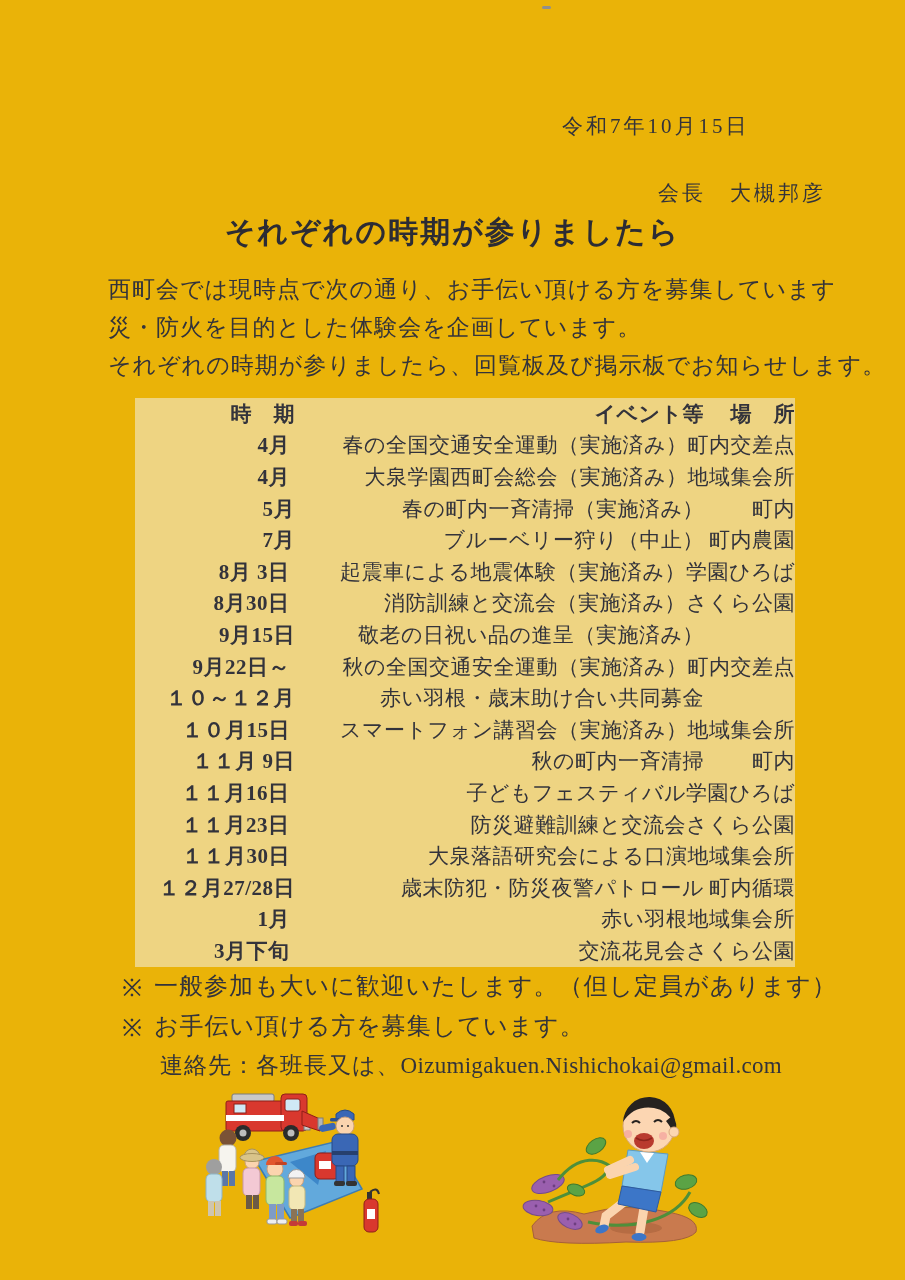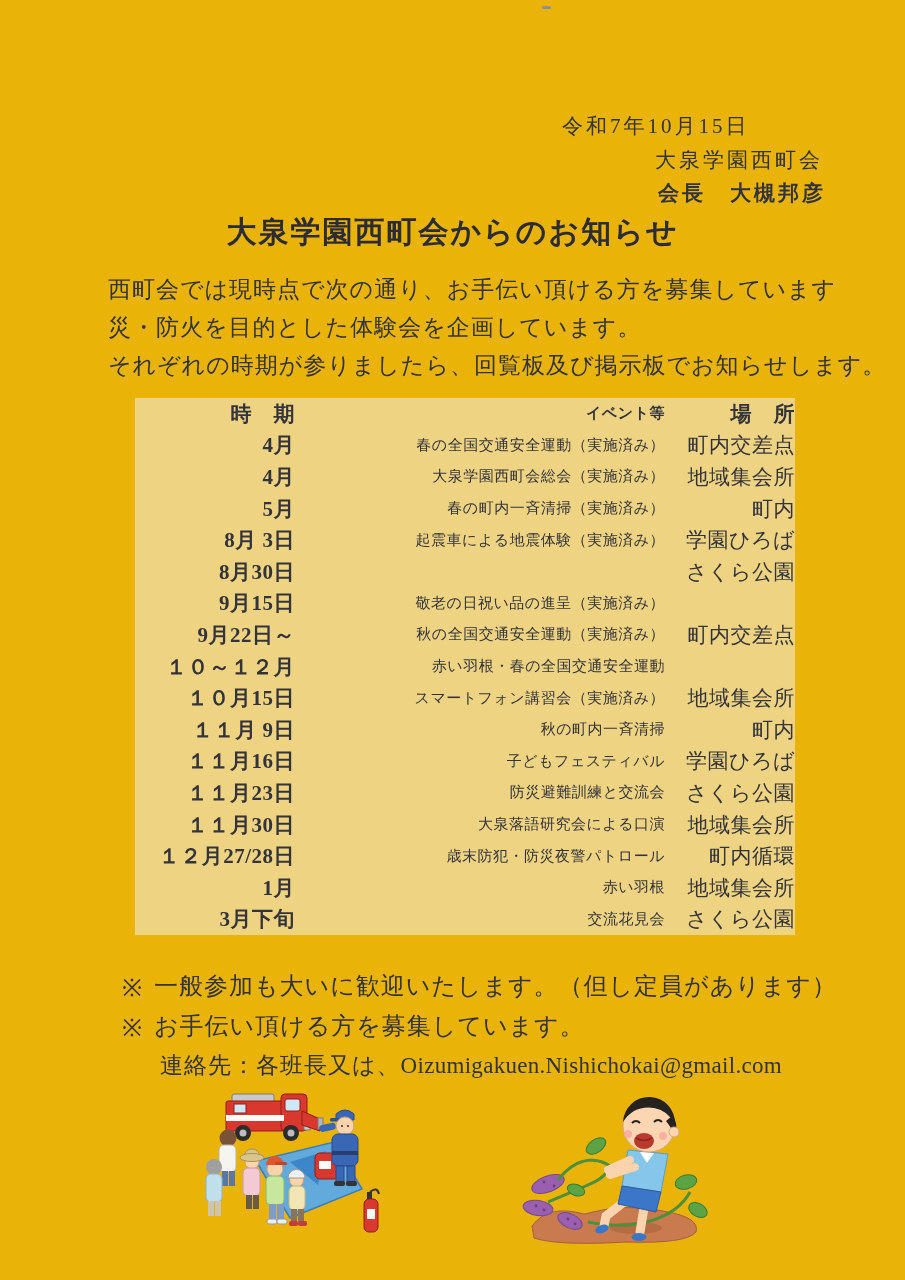--- a/index.html
+++ b/index.html
@@ -21,21 +21,21 @@
     font-size:30px; font-weight:600; letter-spacing:2px; color:#2c2c34;
   }
 
   
   .intro-line { left:108px; width:740px; font-size:23px; letter-spacing:1px; white-space:nowrap; }
 
   
   .sched { left:135px; top:398px; width:660px; background:rgba(240,238,231,0.55); }
   .t-row { display:flex; align-items:center; height:31.6px; white-space:nowrap;text-align:right; }
   .c-time  { width:160px; font-size:21px; font-weight:600; letter-spacing:0.5px; }
-  .c-event { width:370px; font-size:15px; letter-spacing:0.5px; }
+  .c-event { width:370px; font-size:21px; letter-spacing:0.5px;margin-left:39px; }
   .c-place { flex:1; font-size:21px; letter-spacing:0.5px; }
   .t-head .c-time  { font-weight:700; padding-left:17px; box-sizing:border-box; }
   .t-head .c-event { font-weight:700; padding-left:85px; box-sizing:border-box; }
   .t-head .c-place { font-weight:700; }
 
   
   .note { display:flex; font-size:24px; letter-spacing:1px; white-space:nowrap; }
   .note .marker { width:32px; }
   .contact-line { font-size:23px; letter-spacing:1px; white-space:nowrap; }
   .contact-line .email { letter-spacing:0.3px; }
@@ -43,24 +43,23 @@
   svg { display:block; }
 </style>
 </head>
 <body>
 
 <div class="page">
 
   <div class="abs speck" style="left:542px; top:6px; width:9px; height:3px;"></div>
 
   <div class="abs hdr-line" style="left:562px; top:112px;">令和7年10月15日</div>
-  <div class="abs hdr-line" style="left:655px; top:146px;">大泉学園西町会</div>
-  <div class="abs hdr-line" style="left:658px; top:179px;font-weight:bold;">会長　大槻邦彦</div>
-
-  <div class="abs doc-title">大泉学園西町会からのお知らせ</div>
+  <div class="abs hdr-line" style="left:658px; top:179px;">会長　大槻邦彦</div>
+
+  <div class="abs doc-title">それぞれの時期が参りましたら</div>
 
   <div class="abs intro-line" style="top:274px;">西町会では現時点で次の通り、お手伝い頂ける方を募集しています</div>
   <div class="abs intro-line" style="top:312px;">災・防火を目的とした体験会を企画しています。</div>
   <div class="abs intro-line" style="top:350px;">それぞれの時期が参りましたら、回覧板及び掲示板でお知らせします。</div>
 
   <div class="abs sched">
     <div class="t-row t-head">
       <span class="c-time">時　期</span>
       <span class="c-event">イベント等</span>
       <span class="c-place">場　所</span>
@@ -74,41 +73,47 @@
       <span class="c-time">4月</span>
       <span class="c-event">大泉学園西町会総会（実施済み）</span>
       <span class="c-place">地域集会所</span>
     </div>
     <div class="t-row">
       <span class="c-time">5月</span>
       <span class="c-event">春の町内一斉清掃（実施済み）</span>
       <span class="c-place">町内</span>
     </div>
     <div class="t-row">
+      <span class="c-time">7月</span>
+      <span class="c-event">ブルーベリー狩り（中止）</span>
+      <span class="c-place">町内農園</span>
+    </div>
+    <div class="t-row">
       <span class="c-time">8月 3日</span>
       <span class="c-event">起震車による地震体験（実施済み）</span>
       <span class="c-place">学園ひろば</span>
     </div>
     <div class="t-row">
       <span class="c-time">8月30日</span>
+      <span class="c-event">消防訓練と交流会（実施済み）</span>
       <span class="c-place">さくら公園</span>
     </div>
     <div class="t-row">
       <span class="c-time">9月15日</span>
       <span class="c-event">敬老の日祝い品の進呈（実施済み）</span>
       <span class="c-place"></span>
     </div>
     <div class="t-row">
       <span class="c-time">9月22日～</span>
       <span class="c-event">秋の全国交通安全運動（実施済み）</span>
       <span class="c-place">町内交差点</span>
     </div>
     <div class="t-row">
       <span class="c-time">１０～１２月</span>
-      <span class="c-event">赤い羽根・春の全国交通安全運動</span>
+      <span class="c-event">赤い羽根・歳末助け合い共同募金</span>
       <span class="c-place"></span>
     </div>
     <div class="t-row">
       <span class="c-time">１０月15日</span>
       <span class="c-event">スマートフォン講習会（実施済み）</span>
       <span class="c-place">地域集会所</span>
     </div>
     <div class="t-row">
       <span class="c-time">１１月 9日</span>
       <span class="c-event">秋の町内一斉清掃</span>

